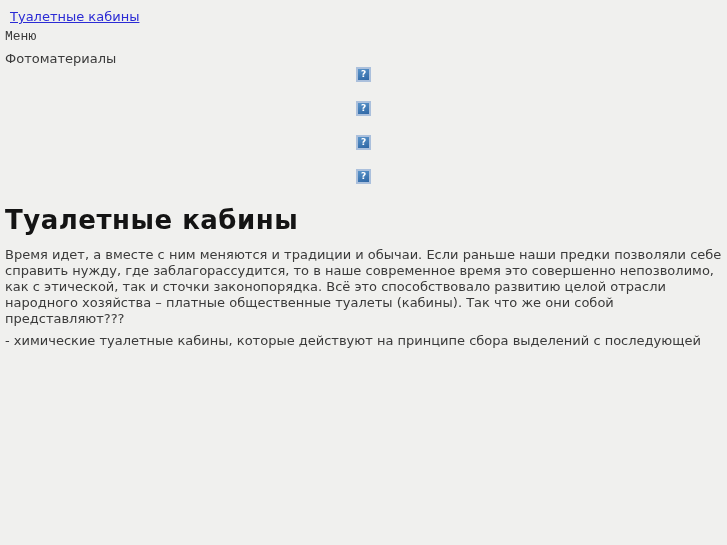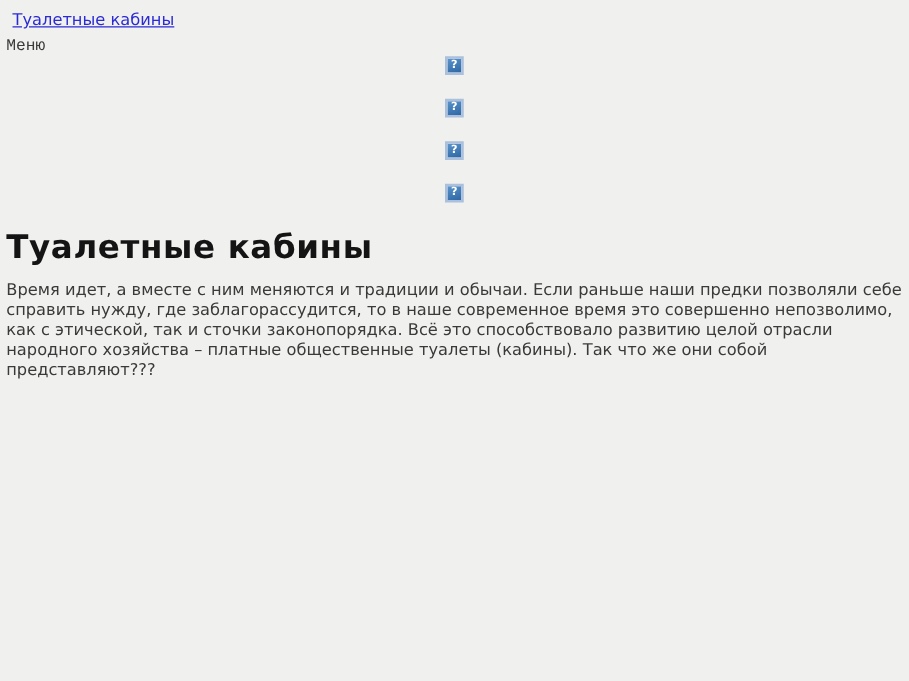--- a/index.html
+++ b/index.html
@@ -83,25 +83,27 @@
 </head>
 <body>
 
 <div class="content">
 
   <p class="site-link-line"><a href="#">Туалетные кабины</a></p>
 
   <div class="menu-label">Меню</div>
 
 
+  <div class="photos-label">Фотоматериалы</div>
 
   <div class="icon-row"><span class="broken-img">?</span></div>
   <div class="icon-row"><span class="broken-img">?</span></div>
   <div class="icon-row"><span class="broken-img">?</span></div>
   <div class="icon-row"><span class="broken-img">?</span></div>
 
   <h1 class="page-title">Туалетные кабины</h1>
 
   <p class="body-par">Время идет, а вместе с ним меняются и традиции и обычаи. Если раньше наши предки позволяли себе справить нужду, где заблагорассудится, то в наше современное время это совершенно непозволимо, как с этической, так и сточки законопорядка. Всё это способствовало развитию целой отрасли народного хозяйства – платные общественные туалеты (кабины). Так что же они собой представляют???</p>
 
 
+  <p class="body-par">- химические туалетные кабины, которые действуют на принципе сбора выделений с последующей</p>
 
 </div>
 
 </body></html>

